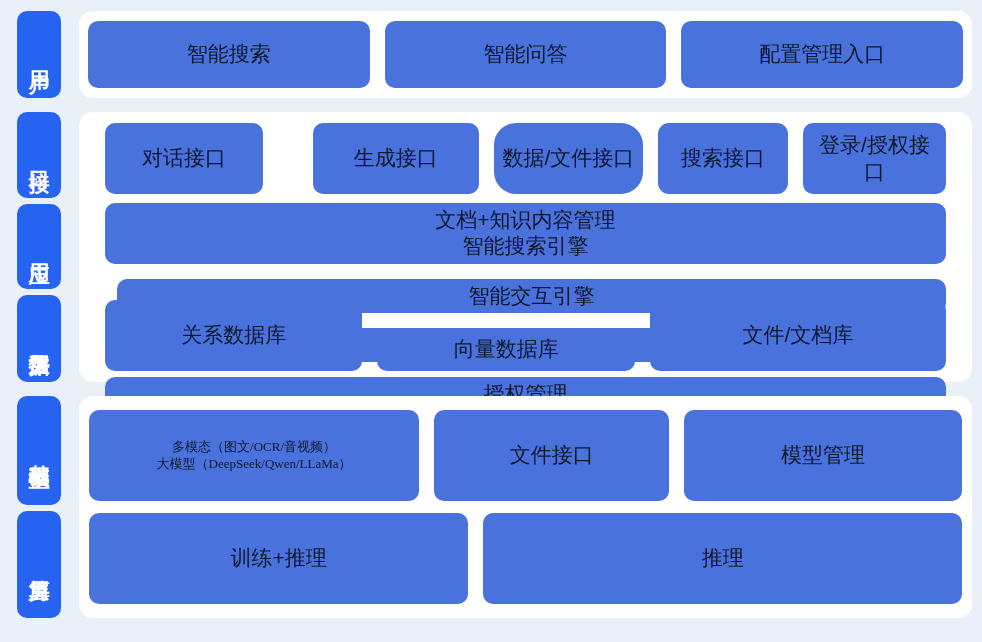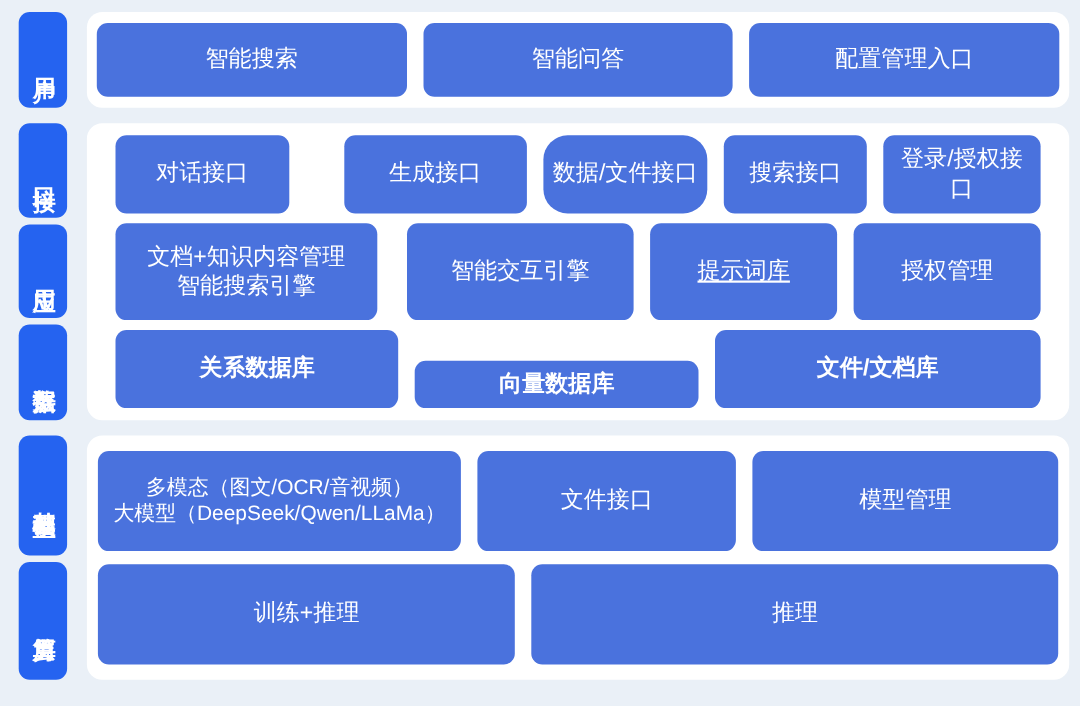--- a/index.html
+++ b/index.html
@@ -77,21 +77,21 @@
   .row {
     display: flex;
     gap: 15px;
     flex: 1 1 auto;
     align-items: stretch;
   }
 
   .cell {
     background: #4a72dd;
     border-radius: 10px;
-    color: #ffffff;
+    color: #0f172a;
     display: flex;
     align-items: center;
     justify-content: center;
     text-align: center;
     font-size: 21px;
     line-height: 1.25;
     box-sizing: border-box;
     padding: 4px 8px;
     white-space: pre-line;
   }
@@ -99,38 +99,38 @@
   
   .band-user .row { height: 60px; }
   .band-user .cell { flex: 1 1 0; }
 
   
   .band-middle .panel { gap: 9px; padding: 11px 26px; }
   .band-middle .row { height: 58px; }
   .r-if  .cell:nth-child(1) { flex: 1.06 1 0; }
   .r-if  .cell:nth-child(2) { flex: 1.12 1 0; margin-left: 35px; }
   .r-if  .cell:nth-child(3) { flex: 1.00 1 0; border-radius: 22px; }
-  .r-if  .cell:nth-child(4) { flex: 0.85 1 0; }
+  .r-if  .cell:nth-child(4) { flex: 0.85 1 0; border-radius: 11px; }
   .r-if  .cell:nth-child(5) { flex: 0.95 1 0; }
 
-  .band-middle .r-app { height: 75px; }
+  .band-middle .r-app { height: 75px; flex-direction: column; }
   .r-app .cell:nth-child(1) { flex: 1.34 1 0; }
   .r-app .cell:nth-child(2) { flex: 1.15 1 0; margin-left: 12px; }
   .r-app .cell:nth-child(3) { flex: 0.93 1 0; text-decoration: underline; }
   .r-app .cell:nth-child(4) { flex: 0.93 1 0; }
 
-  .band-middle .r-data { height: 58px; font-weight: bold; }
+  .band-middle .r-data { height: 58px; }
   .r-data .cell:nth-child(1) { flex: 1 1 0; }
   .r-data .cell:nth-child(2) { flex: 1 1 0; margin-top: 28px; }
   .r-data .cell:nth-child(3) { flex: 1.16 1 0; }
 
   
   .band-bottom .panel { gap: 12px; padding: 14px 10px; }
   .band-bottom .row { height: 78px; }
-  .r-model .cell:nth-child(1) { flex: 1.32 1 0; font-size: 19px; }
+  .r-model .cell:nth-child(1) { flex: 1.32 1 0; font-size: 13px; font-family: Liberation Serif, serif; }
   .r-model .cell:nth-child(2) { flex: 0.92 1 0; }
   .r-model .cell:nth-child(3) { flex: 1.10 1 0; }
 
   .r-compute .cell:nth-child(1) { flex: 0.88 1 0; }
   .r-compute .cell:nth-child(2) { flex: 1.12 1 0; }
 </style>
 </head>
 <body>
 
 <div class="diagram">

